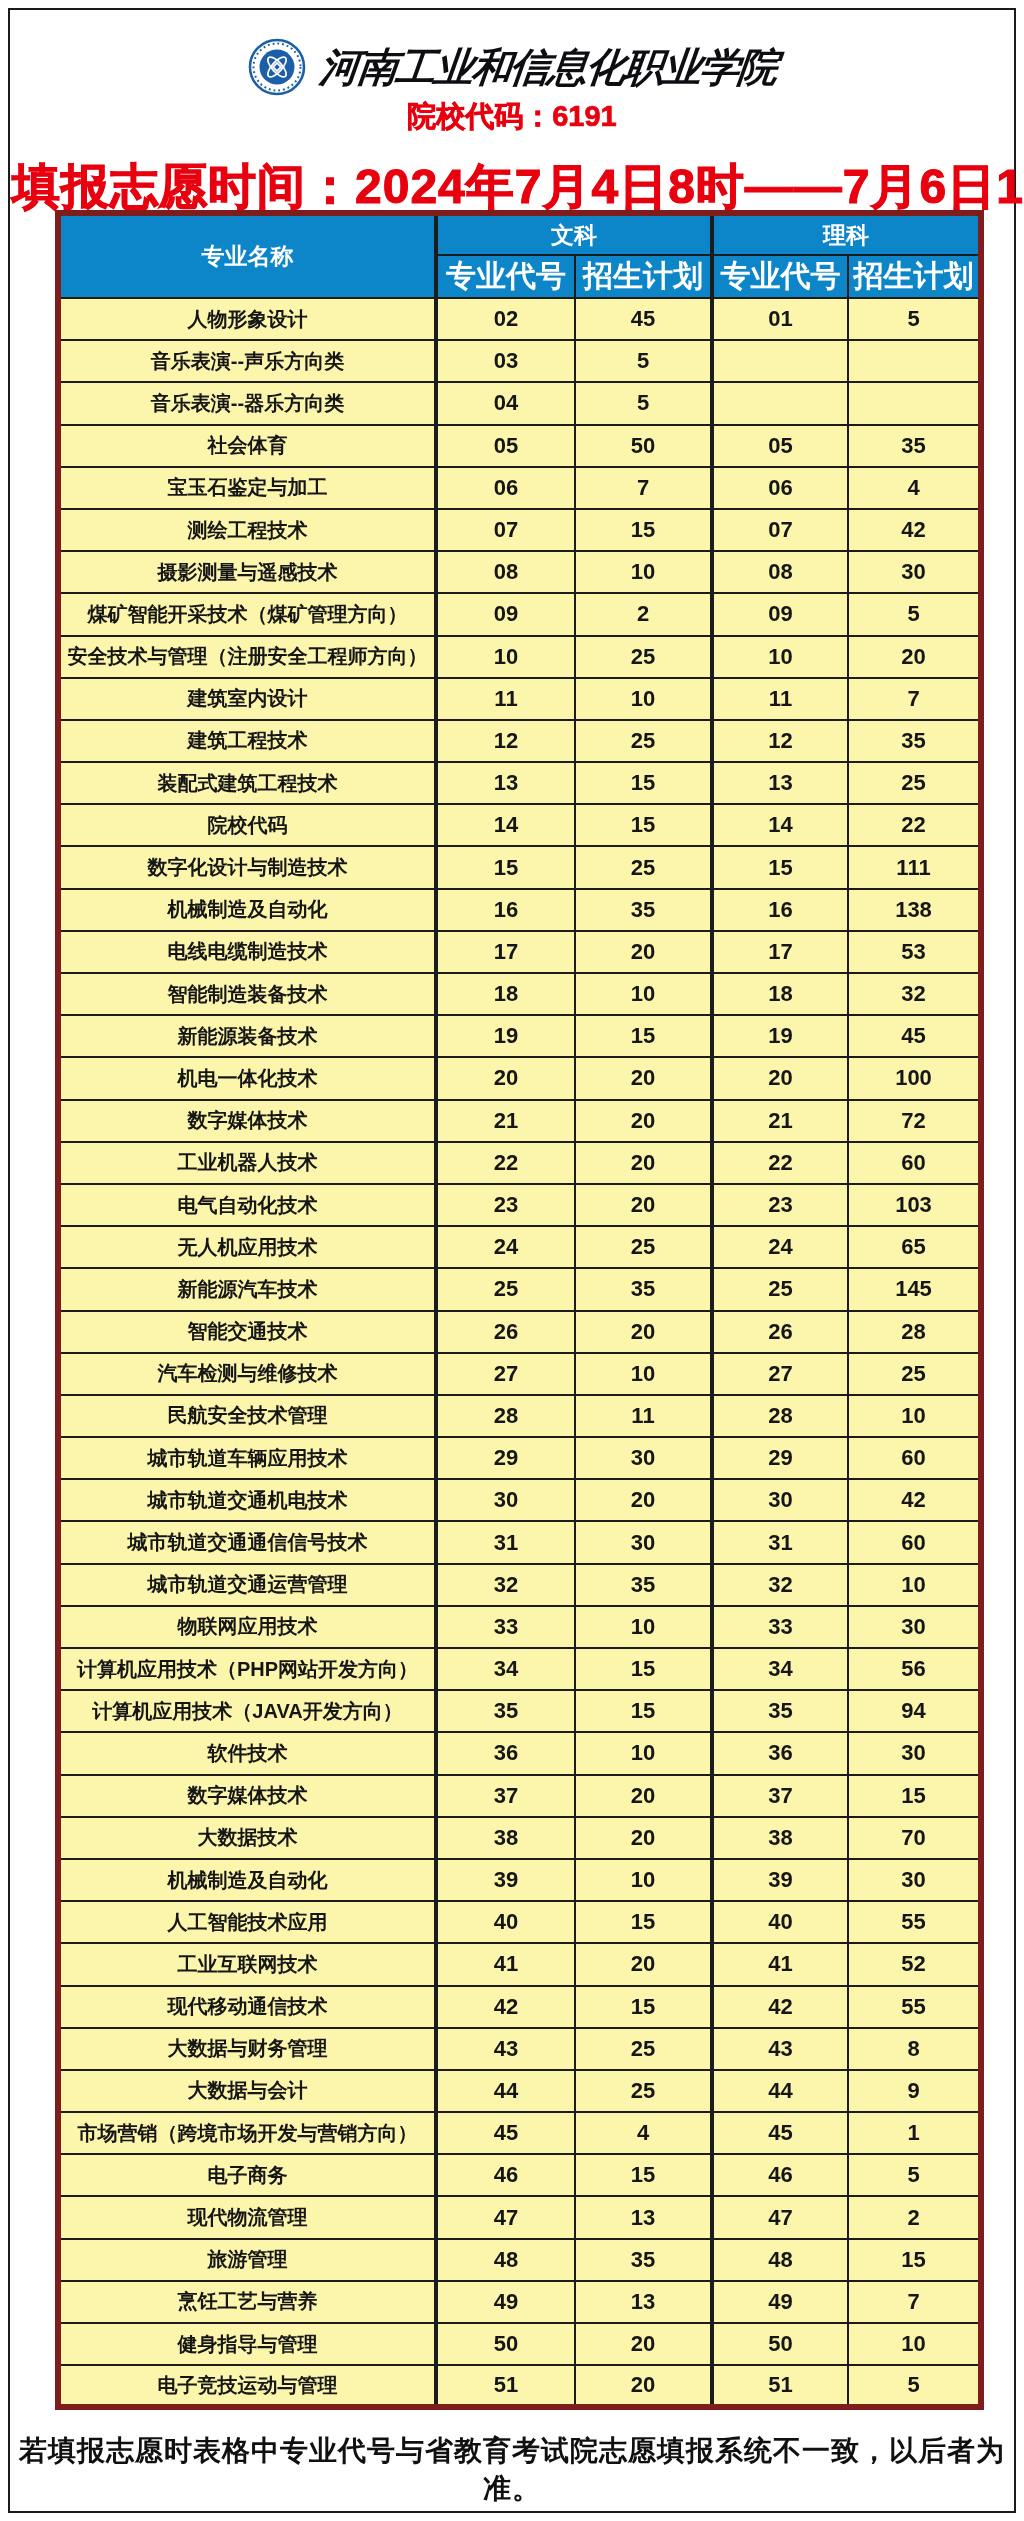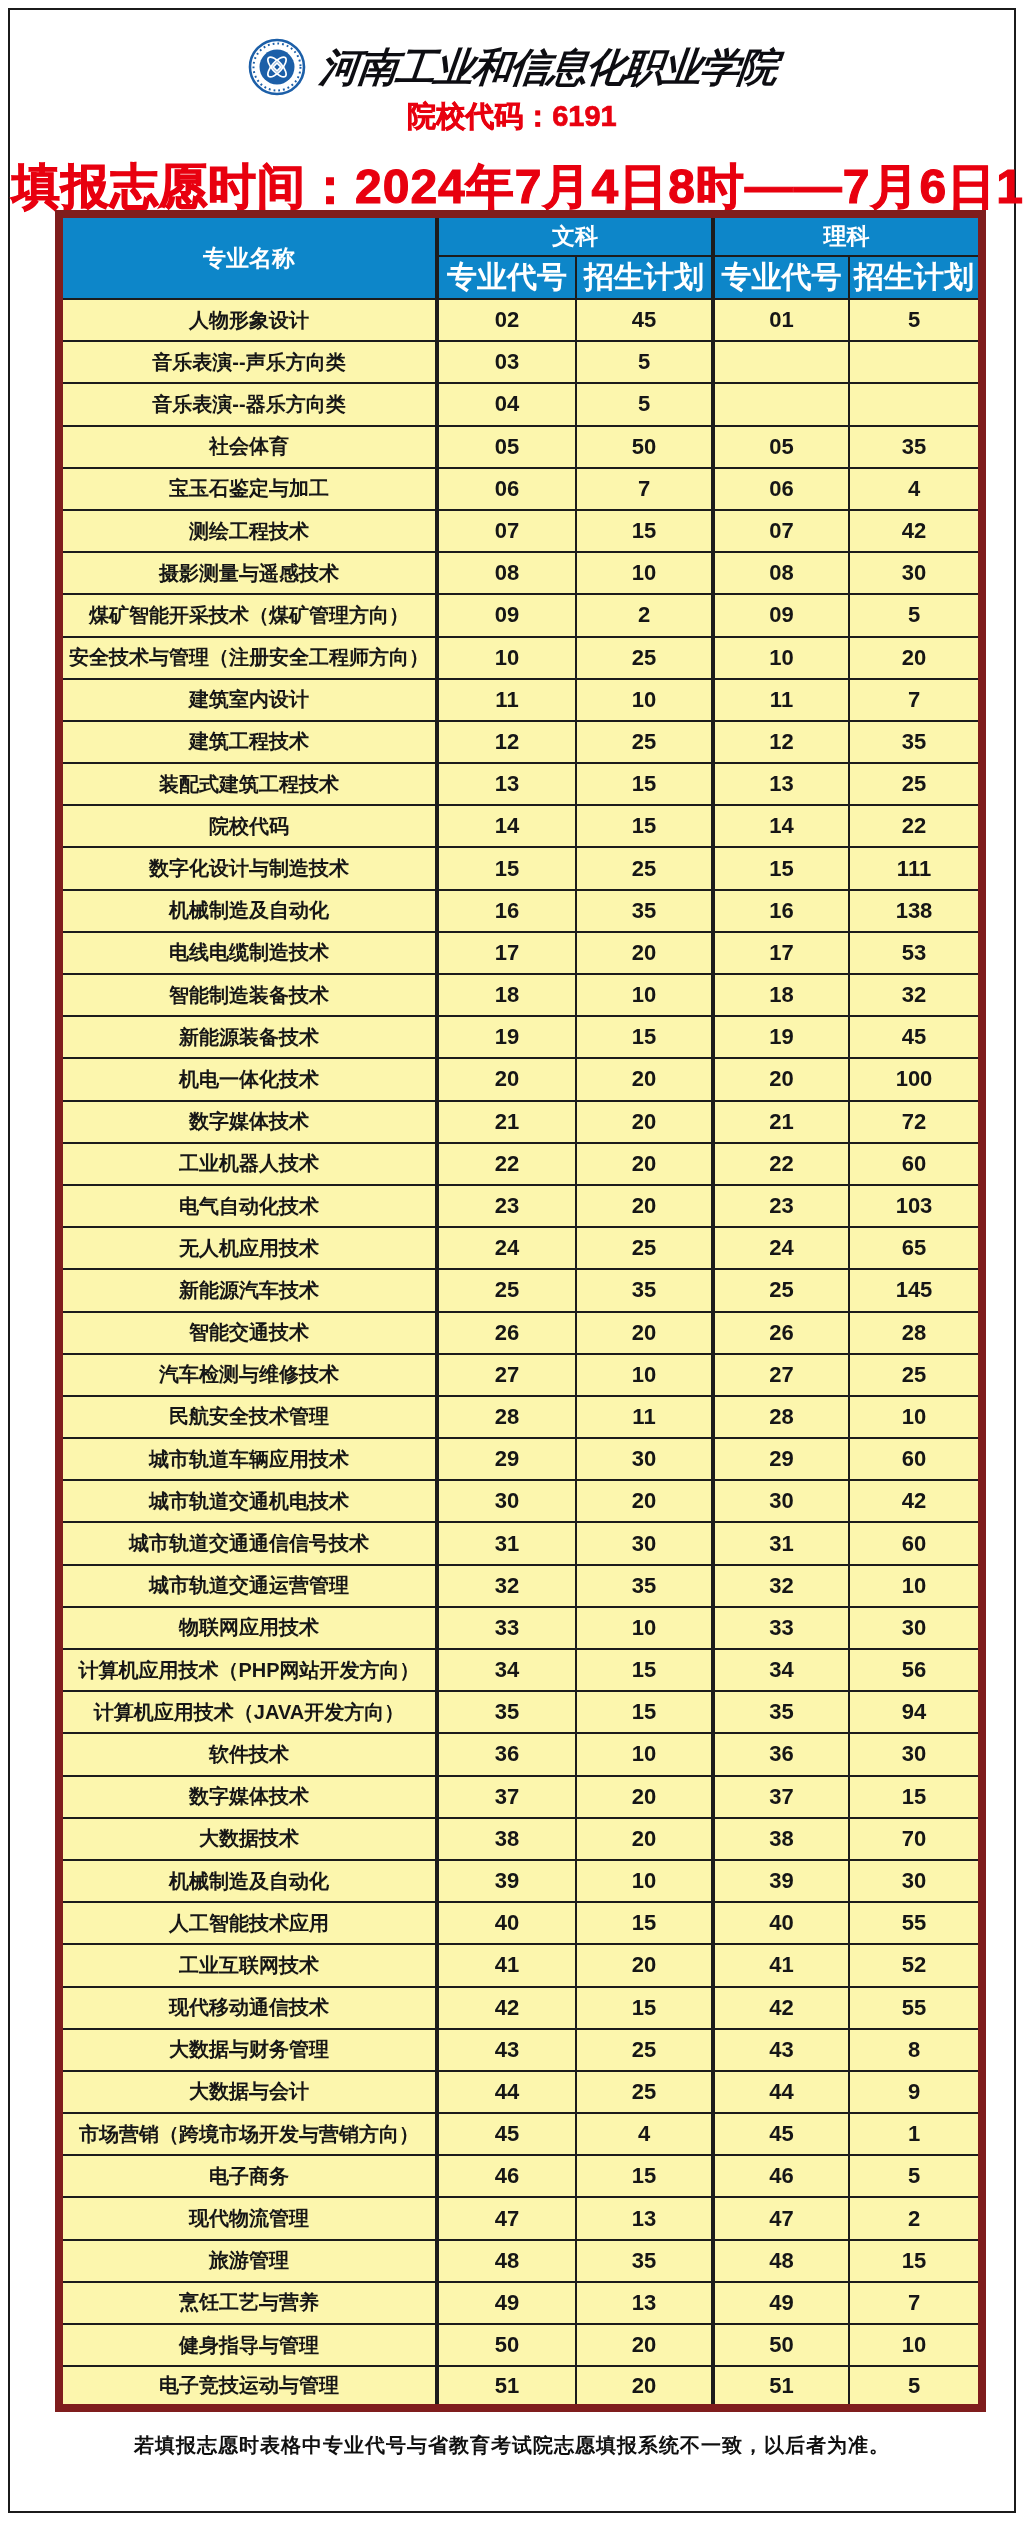--- a/index.html
+++ b/index.html
@@ -44,21 +44,21 @@
     position: absolute; top: 155px; left: 0; width: 100%;
     text-align: center; font-size: 48px; font-weight: bold;
     color: var(--accent-red, #e8000f);
     -webkit-text-stroke: 1.1px var(--accent-red, #e8000f);
     letter-spacing: 1px; white-space: nowrap; margin-left: 12px;
   }
   
   table.majors {
     position: absolute; left: 55px; top: 210px; width: 923px;
     border-collapse: collapse; table-layout: fixed;
-    border: 8px solid #7f1d1d;
+    border: 6px solid #7f1d1d;
   }
   .majors th, .majors td {
     border: 2px solid var(--border-dark, #1c1c1c);
     text-align: center; vertical-align: middle;
     overflow: hidden; white-space: nowrap;
   }
   .majors thead th {
     background: var(--header-blue, #0d86c9);
     color: #ffffff; font-weight: bold;
   }
@@ -76,21 +76,21 @@
   td.diag {
     background-image: linear-gradient(to bottom right,
       transparent calc(50% - 1.3px),
       #1c1c1c   calc(50% - 1.3px),
       #1c1c1c   calc(50% + 1.3px),
       transparent calc(50% + 1.3px));
   }
   
   .footer-note {
     position: absolute; top: 2432px; left: 0; width: 100%;
-    text-align: center; font-size: 20px; font-weight: bold;
+    text-align: center; font-size: 28px; font-weight: bold;
     color: #101010; letter-spacing: 1px;
   }
 </style>
 </head>
 <body>
 
 <div class="page-frame"></div>
 
 <div class="brand-row">
   <svg width="58" height="58" viewBox="0 0 58 58">

